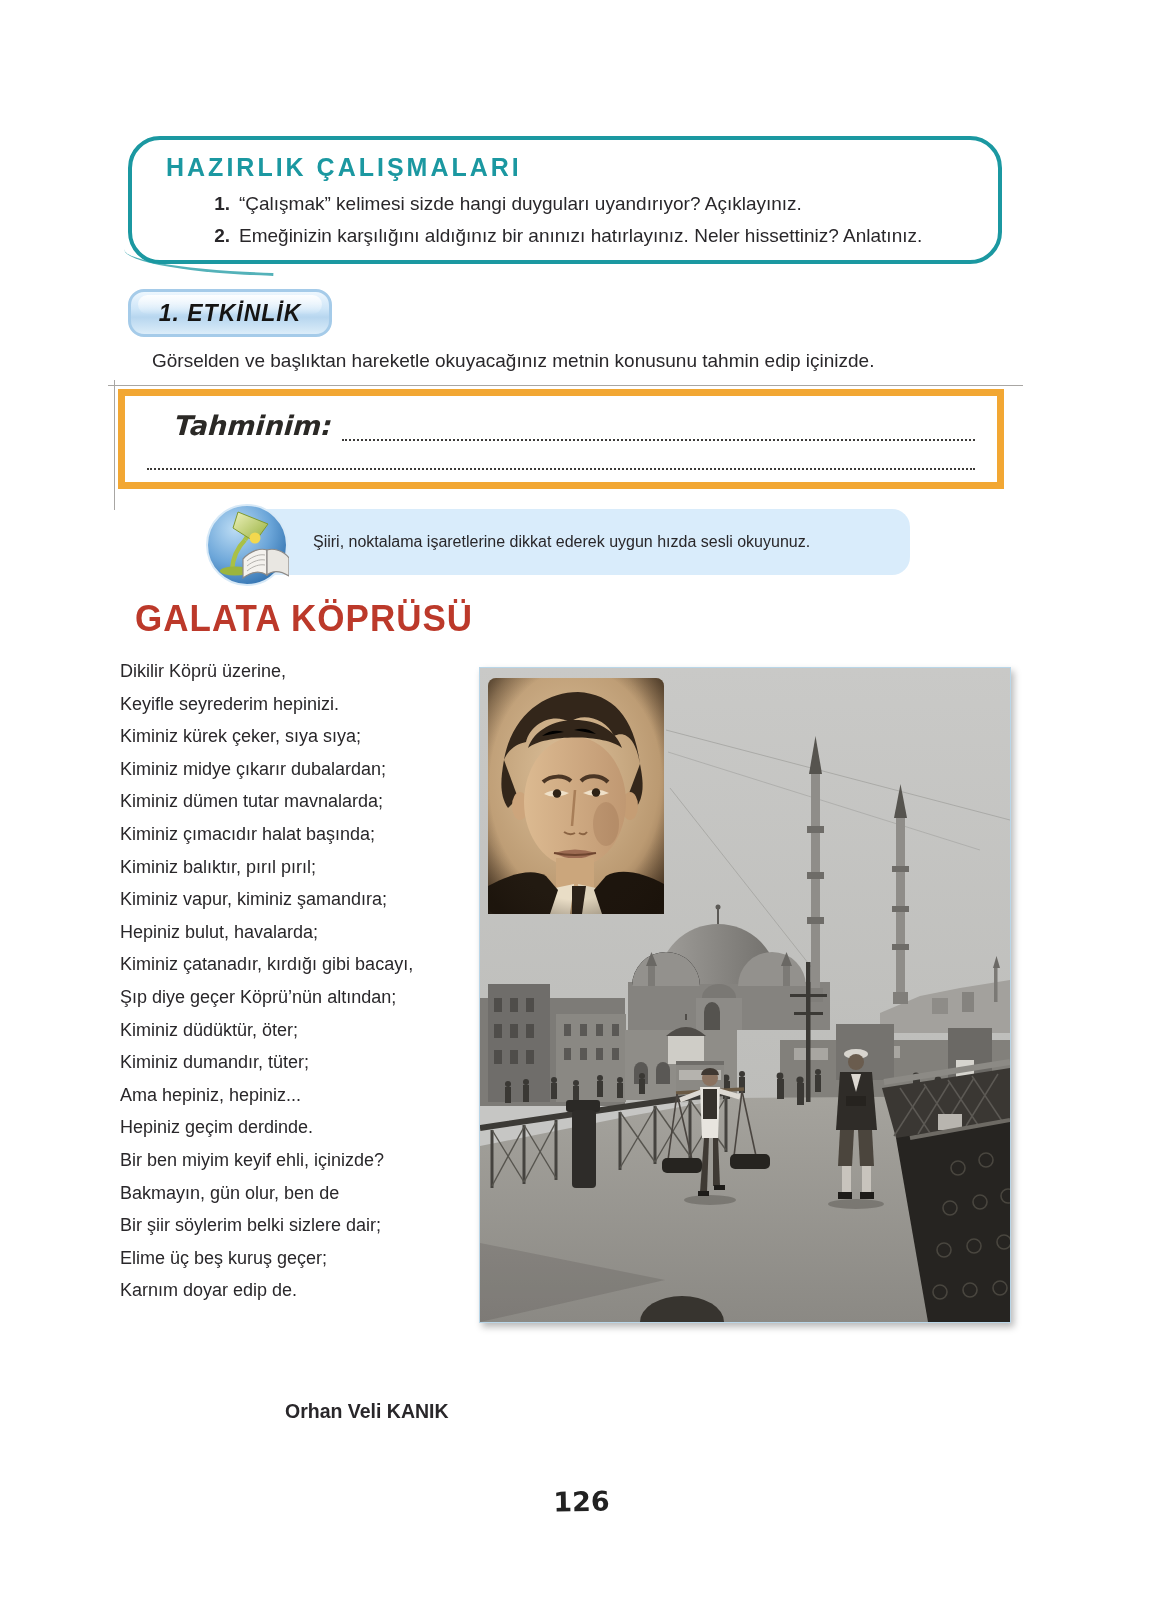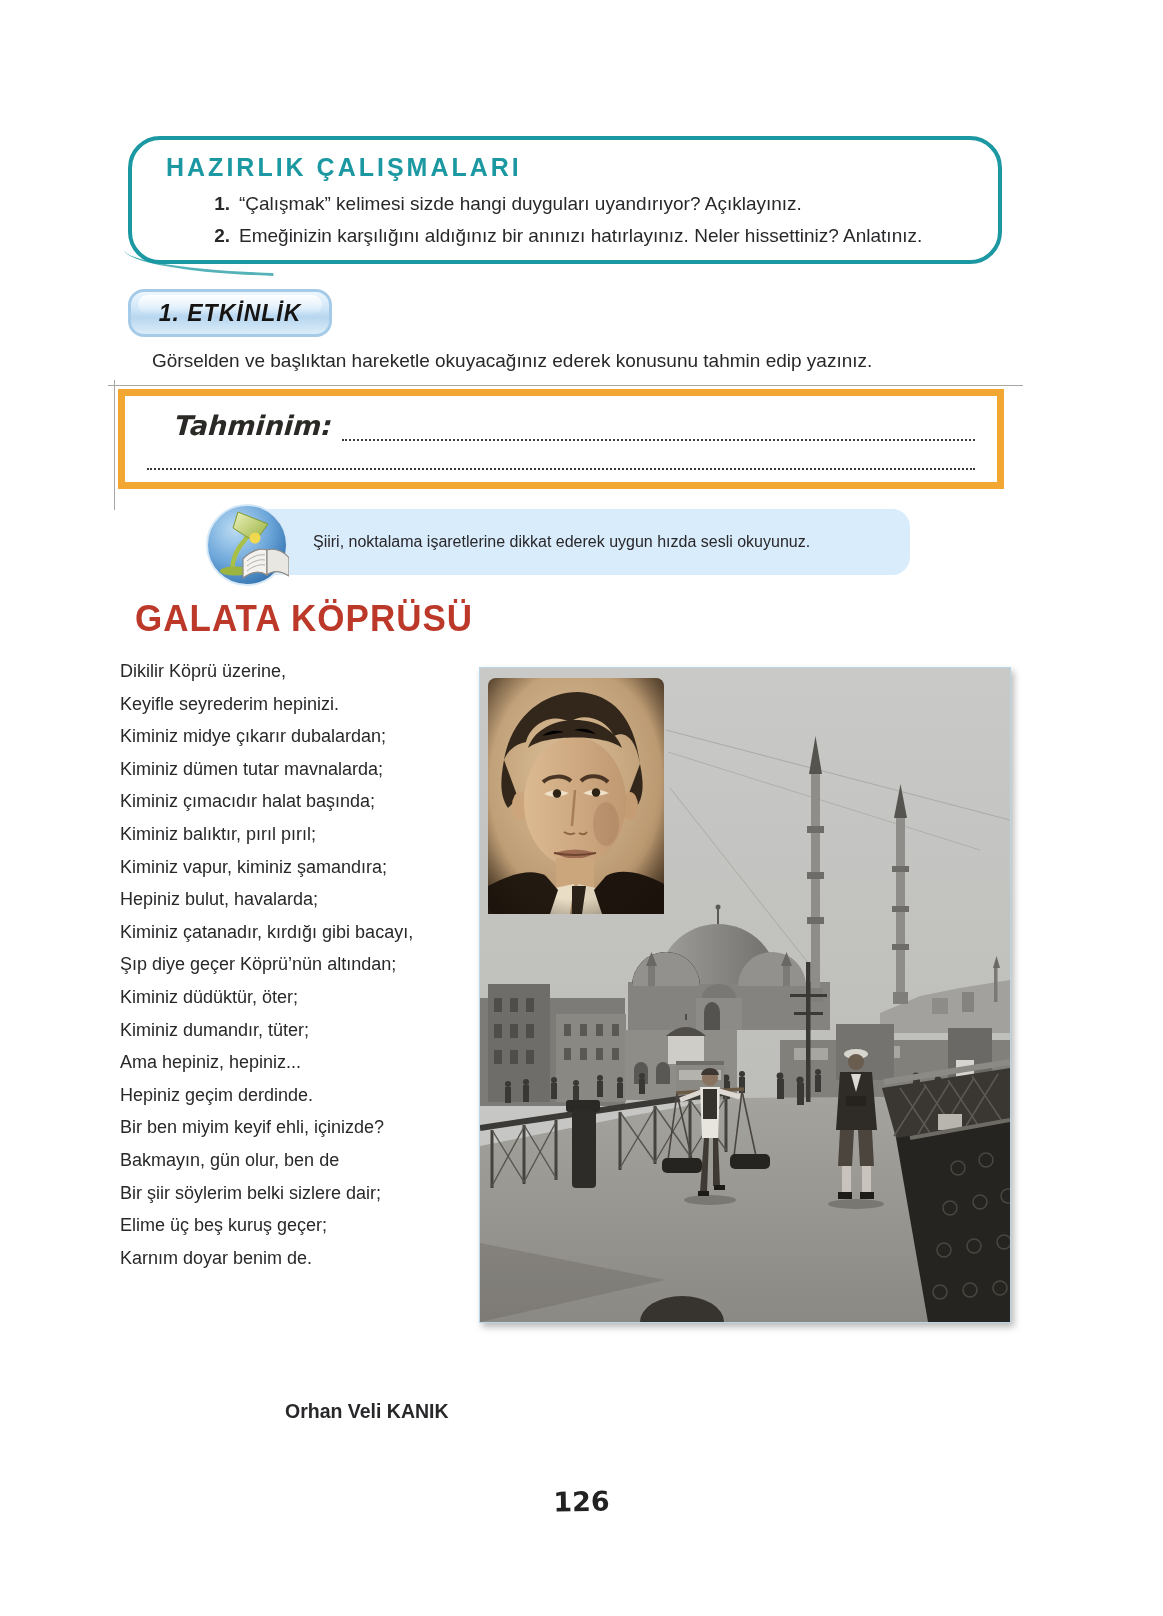--- a/index.html
+++ b/index.html
@@ -75,21 +75,21 @@
       <div class="prep-item">
         <span class="num">2.</span>
         <span>Emeğinizin karşılığını aldığınız bir anınızı hatırlayınız. Neler hissettiniz? Anlatınız.</span>
       </div>
     </div>
   </div>
 
   <div class="badge">
     <span class="badge-label">1. ETKİNLİK</span>
   </div>
-  <div class="instruction">Görselden ve başlıktan hareketle okuyacağınız ederek konusunu tahmin edip yazınız.</div>
+  <div class="instruction">Görselden ve başlıktan hareketle okuyacağınız metnin konusunu tahmin edip içinizde.</div>
 
   <div class="pred-box">
     <div class="hairline-v"></div>
     <div class="hairline-h"></div>
     <div class="pred-row1">
       <span class="pred-label">Tahminim:</span>
       <span class="dots"></span>
     </div>
     <div class="pred-row2"></div>
   </div>
@@ -119,37 +119,38 @@
       <path d="M38,56 C46,47 56,45 62,47 L62,72 C54,67 46,69 38,75 Z" fill="#f4f2ee" stroke="#8b8987" stroke-width="1.2"></path>
       <path d="M62,47 C68,45 78,47 84,55 L84,73 C76,68 68,67 62,72 Z" fill="#e9e7e2" stroke="#8b8987" stroke-width="1.2"></path>
       <path d="M42,58 C48,53 55,51 60,52 M42,63 C48,58 55,56 60,57 M42,68 C48,63 55,61 60,62" stroke="#b5b3af" stroke-width="1" fill="none"></path>
     </svg>
   </div>
 
   <div class="poem-title">GALATA KÖPRÜSÜ</div>
   <div class="poem">
     <div class="poem-line">Dikilir Köprü üzerine,</div>
     <div class="poem-line">Keyifle seyrederim hepinizi.</div>
+    <div class="poem-line">Kiminiz kürek çeker, sıya sıya;</div>
     <div class="poem-line">Kiminiz midye çıkarır dubalardan;</div>
     <div class="poem-line">Kiminiz dümen tutar mavnalarda;</div>
     <div class="poem-line">Kiminiz çımacıdır halat başında;</div>
     <div class="poem-line">Kiminiz balıktır, pırıl pırıl;</div>
     <div class="poem-line">Kiminiz vapur, kiminiz şamandıra;</div>
     <div class="poem-line">Hepiniz bulut, havalarda;</div>
     <div class="poem-line">Kiminiz çatanadır, kırdığı gibi bacayı,</div>
     <div class="poem-line">Şıp diye geçer Köprü’nün altından;</div>
     <div class="poem-line">Kiminiz düdüktür, öter;</div>
     <div class="poem-line">Kiminiz dumandır, tüter;</div>
     <div class="poem-line">Ama hepiniz, hepiniz...</div>
     <div class="poem-line">Hepiniz geçim derdinde.</div>
     <div class="poem-line">Bir ben miyim keyif ehli, içinizde?</div>
     <div class="poem-line">Bakmayın, gün olur, ben de</div>
     <div class="poem-line">Bir şiir söylerim belki sizlere dair;</div>
     <div class="poem-line">Elime üç beş kuruş geçer;</div>
-    <div class="poem-line">Karnım doyar benim de.</div>
+    <div class="poem-line">Karnım doyar edip de.</div>
   </div>
   <div class="poem-author">Orhan Veli KANIK</div>
 
   <div class="photo">
     <svg width="530" height="654" viewBox="0 0 530 654">
       <defs>
         <linearGradient id="skyG" x1="0" y1="0" x2="0" y2="1">
           <stop offset="0%" stop-color="#c9c9c7"></stop>
             <stop offset="100%" stop-color="#bdbdba"></stop>
         </linearGradient>

